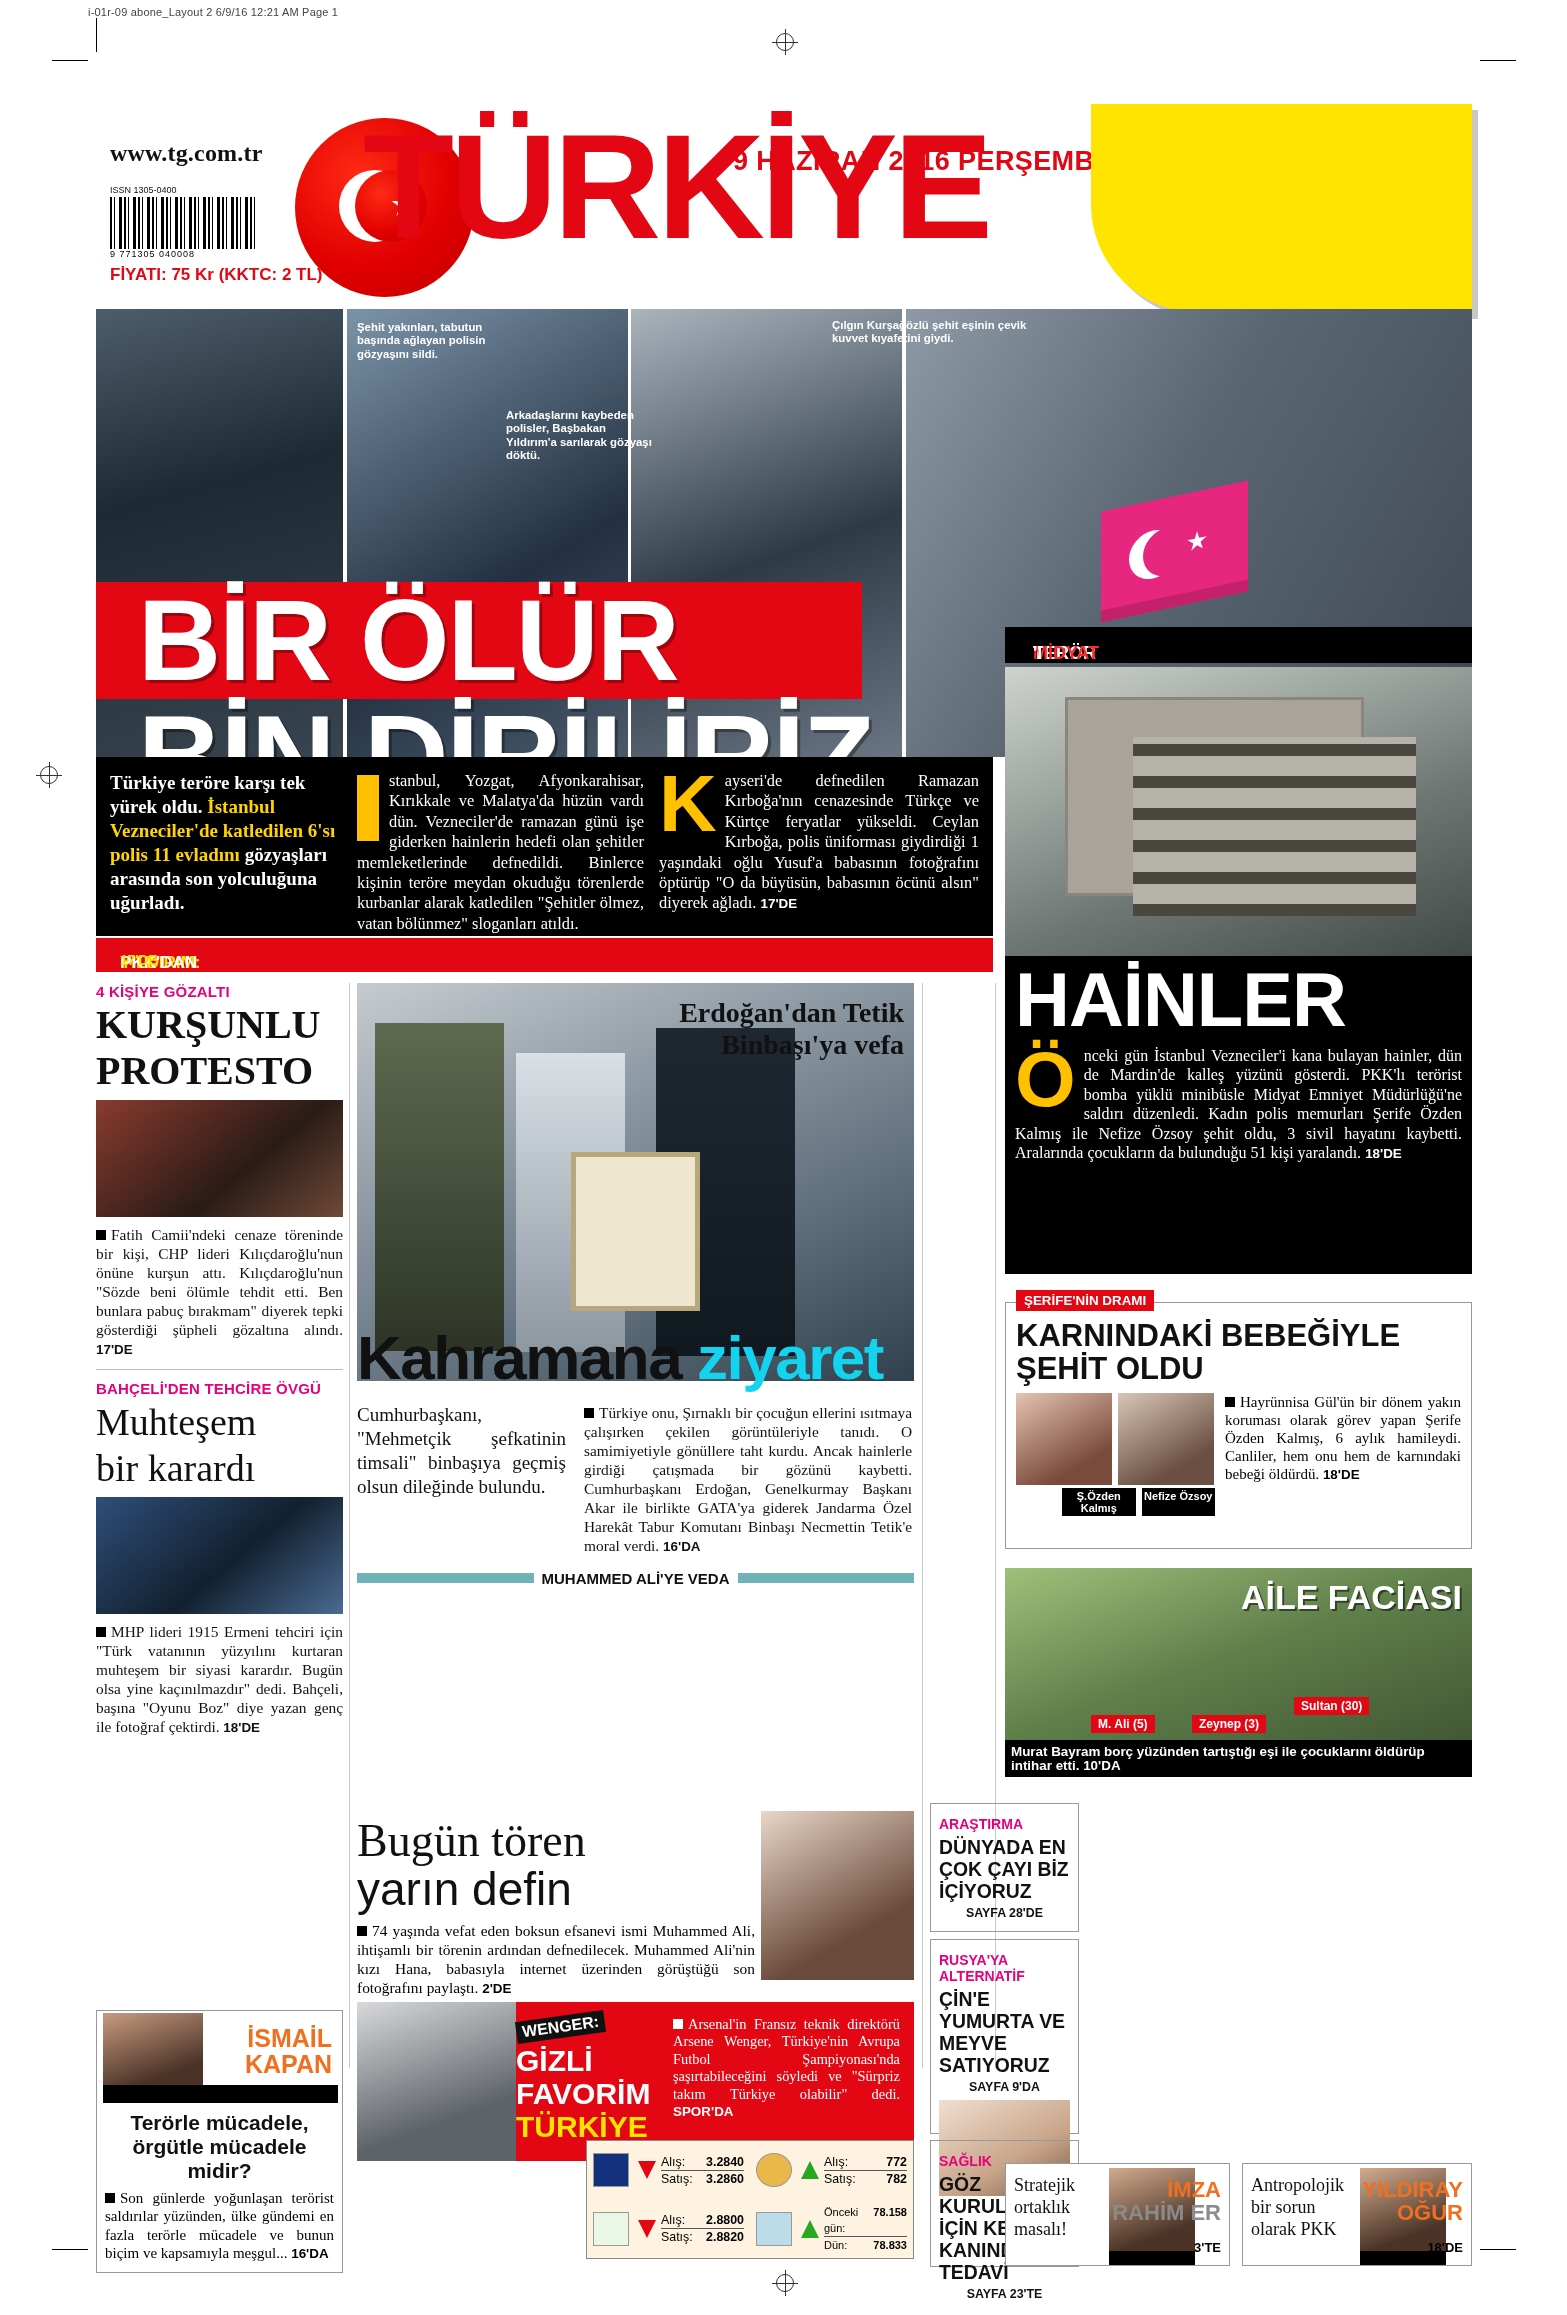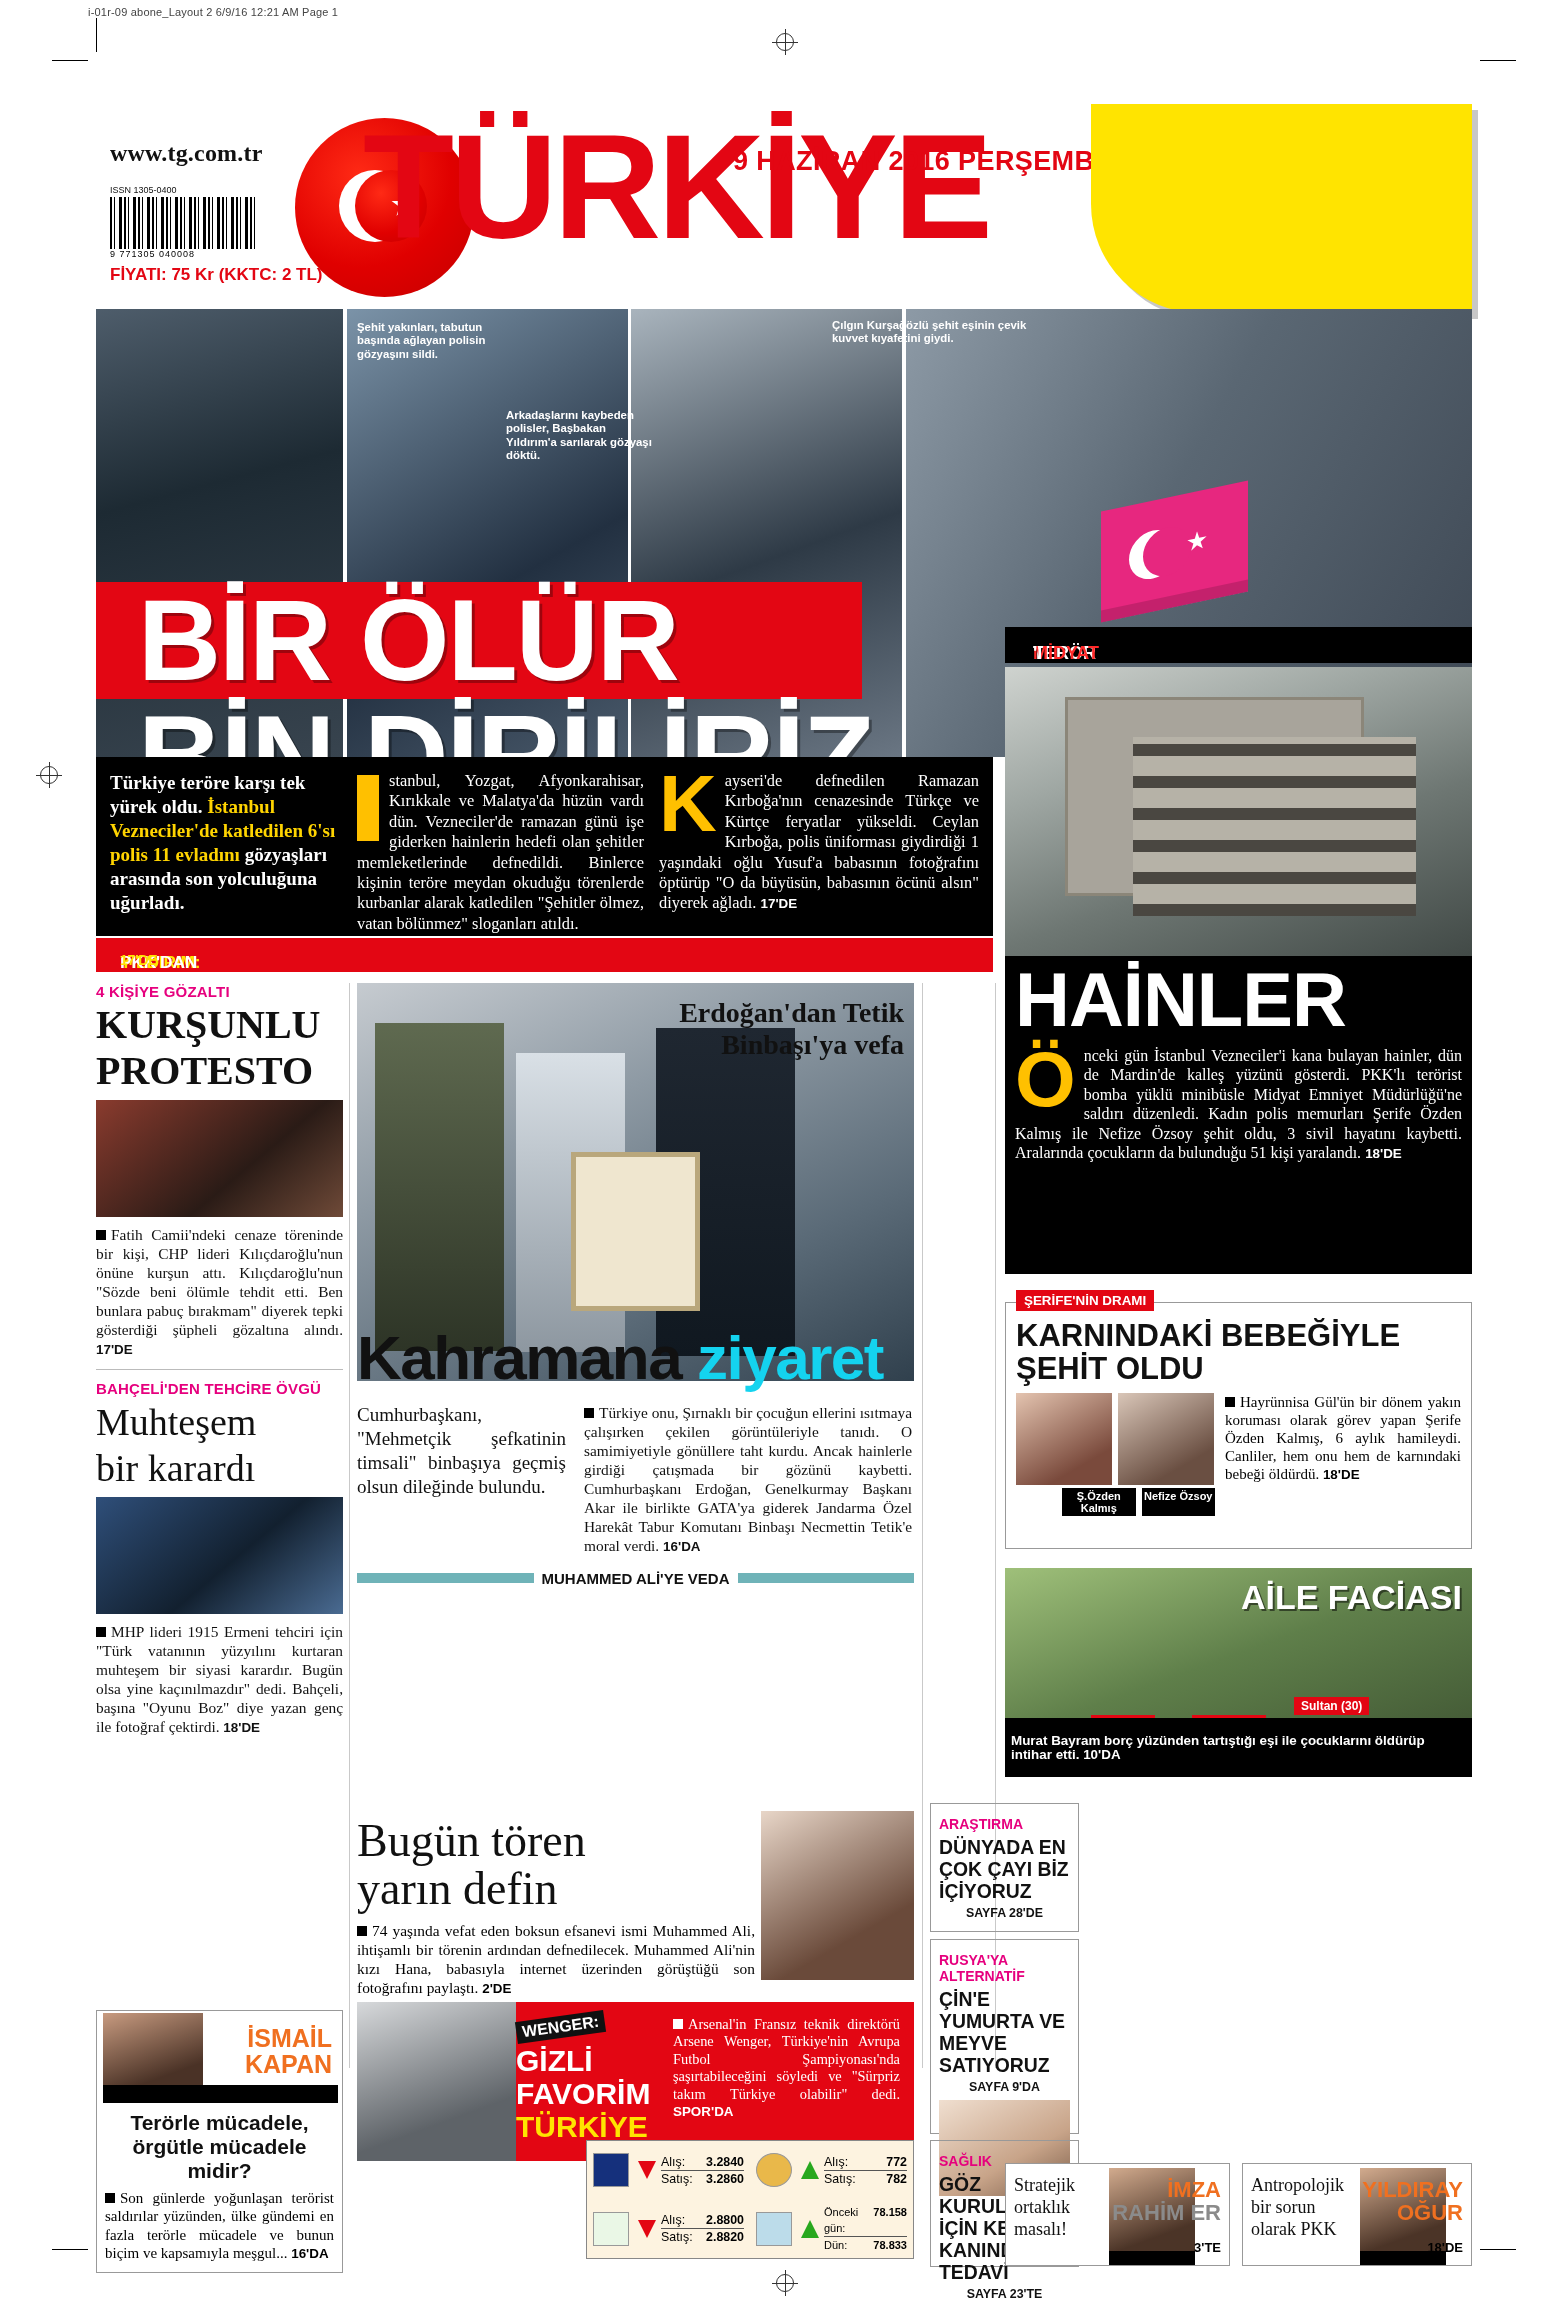--- a/index.html
+++ b/index.html
@@ -189,21 +189,21 @@
   .serife .tab{position:absolute; left:10px; top:-13px; background:#e30613; color:#fff;
      font-family:"Liberation Sans",sans-serif; font-weight:bold; font-size:13.4px; padding:3px 8px;}
   .serife .t{font-family:"Liberation Sans",sans-serif; font-weight:bold; font-size:31px; line-height:33px; padding:16px 10px 0; color:#111;}
   .serife .b{font-size:15px; line-height:18px; text-align:justify;}
 
   .aile{position:absolute; left:909px; width:467px; height:209px; overflow:hidden;
      background:linear-gradient(160deg,#9fc07a 0%,#5f7f4a 45%,#3b4f30 100%);}
   .aile .ttl{position:absolute; right:10px; top:10px; font-family:"Liberation Sans",sans-serif;
      font-weight:bold; font-size:34px; color:#fff; text-shadow:2px 2px 0 rgba(0,0,0,.5);}
   .aile .cap{position:absolute; bottom:0; left:0; width:467px; background:#000; color:#fff;
-     font-family:"Liberation Sans",sans-serif; font-weight:bold; font-size:13.4px; padding:16px 6px; box-sizing:border-box;}
+     font-family:"Liberation Sans",sans-serif; font-weight:bold; font-size:13.4px; padding:5px 6px; box-sizing:border-box;}
   .namepill{position:absolute; background:#e30613; color:#fff; font-family:"Liberation Sans",sans-serif;
      font-weight:bold; font-size:12px; padding:2px 7px; border-radius:0;}
 
   .cbox2{position:absolute; border:1px solid #999; box-sizing:border-box; height:103px; overflow:hidden; background:#fff;}
   .cbox2 .txt{position:absolute; left:8px; top:10px; font-family:"Liberation Serif",serif; font-size:18px; line-height:22px; color:#111;}
   .cbox2 .img{position:absolute; left:103px; top:4px; width:86px; height:84px;
      background:linear-gradient(160deg,#d2ab8e,#4b3427 75%);}
   .cbox2 .blk{position:absolute; left:103px; bottom:0; width:86px; height:14px; background:#000;}
   .cbox2 .nm{position:absolute; right:8px; top:14px; text-align:right; font-family:"Liberation Sans",sans-serif;
      font-weight:bold; font-size:22px; line-height:23px; color:#f07020;}
@@ -362,21 +362,21 @@
 
       <div class="sect-hd">
         <div class="bar" style="left:0;width:179px;"></div>
         <div class="bar" style="right:0;width:179px;"></div>
         <div class="lbl">MUHAMMED ALİ'YE VEDA</div>
       </div>
     </div>
 
     <div style="position:absolute; left:261px; top:1757px; width:398px;">
       <div style="font-family:'Liberation Serif',serif; font-size:46px; line-height:48px; color:#111;">Bugün tören</div>
-      <div style="font-family:Liberation Serif, serif; font-size:46px; line-height:48px; color:#111;">yarın defin</div>
+      <div style="font-family:Liberation Sans, sans-serif; font-size:46px; line-height:48px; color:#111;">yarın defin</div>
       <div style="font-size:15.4px; line-height:19px; text-align:justify; margin-top:8px;"><span class="sq"></span><span>74 yaşında vefat eden boksun efsanevi ismi Muhammed Ali, ihtişamlı bir törenin ardından defnedilecek. Muhammed Ali'nin kızı Hana, babasıyla internet üzerinden görüştüğü son fotoğrafını paylaştı. </span><span class="pgref">2'DE</span></div>
     </div>
     <div style="position:absolute; left:665px; top:1751px; width:153px; height:169px; background:linear-gradient(150deg,#e8d6c8,#6a4a3a 70%);"></div>
 
     <div class="mini" style="left:834px; top:1743px; width:149px; height:129px;">
       <div class="mk">ARAŞTIRMA</div>
       <div class="mt">DÜNYADA EN ÇOK ÇAYI BİZ İÇİYORUZ</div>
       <div class="mp">SAYFA 28'DE</div>
     </div>
     <div class="mini" style="left:834px; top:1879px; width:149px; height:195px;">

